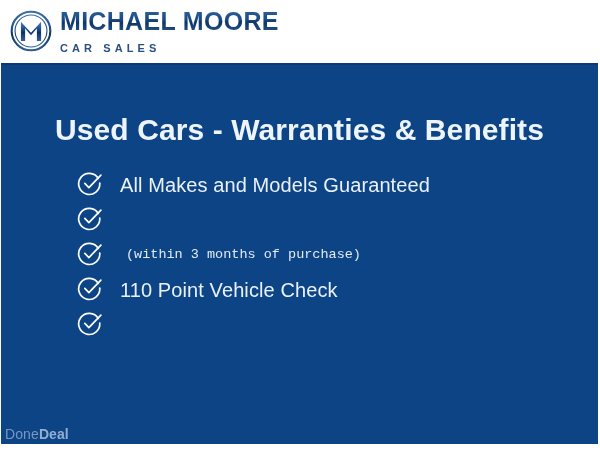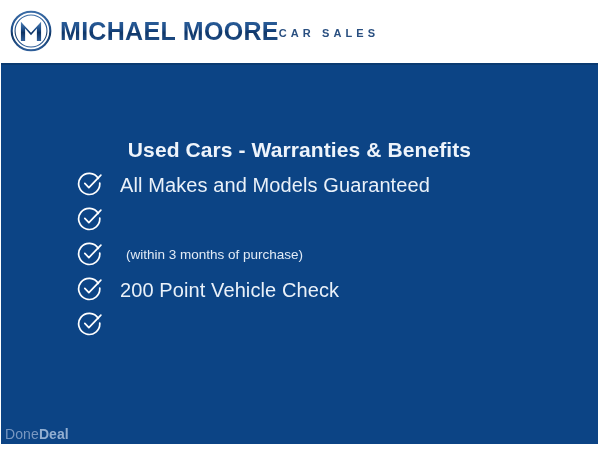--- a/index.html
+++ b/index.html
@@ -38,21 +38,21 @@
 
   .logo-mark {
     width: 42px;
     height: 42px;
     flex: 0 0 42px;
     margin-right: 8px;
   }
 
   .wordmark {
     display: flex;
-    flex-direction: row;
+    flex-direction: column;
     justify-content: center;
     padding-top: 1px;
   }
   .brand-main {
     font-family: "Liberation Sans", sans-serif;
     font-weight: bold;
     font-size: 25px;
     line-height: 25px;
     letter-spacing: 0.3px;
     color: #123e72;
@@ -87,24 +87,23 @@
 
   .panel-title {
     position: absolute;
     left: 0;
     top: 52px;
     width: 100%;
     text-align: center;
     color: #eef4fb;
     font-family: "Liberation Sans", sans-serif;
     font-weight: bold;
-    font-size: 21px;
+    font-size: 30px;
     letter-spacing: 0.1px;
     line-height: 26px;
-    margin-top: 20px;
   }
 
   .list {
     position: absolute;
     left: 76px;
     top: 96px;
     width: 500px;
   }
 
   .list-item {
@@ -124,21 +123,21 @@
   .item-label {
     color: #eaf1f9;
     font-family: "Liberation Sans", sans-serif;
     font-size: 20px;
     line-height: 22px;
     letter-spacing: 0.1px;
     white-space: nowrap;
   }
   .item-note {
     color: #e2ebf6;
-    font-family: Liberation Sans, sans-serif;
+    font-family: Liberation Mono, monospace;
     font-size: 13.5px;
     line-height: 22px;
     letter-spacing: 0px;
     white-space: nowrap;
     margin-left: 6px;
   }
 
   
   .watermark {
     position: absolute;
@@ -216,21 +215,21 @@
           <path d="M9.6 16.4 L14.6 21.6 L29.4 6.4" fill="none" stroke="#ffffff" stroke-width="2.1" stroke-linecap="round" stroke-linejoin="round"></path>
         </svg>
         <span class="item-note">(within 3 months of purchase)</span>
       </div>
 
       <div class="list-item">
         <svg class="check-icon" viewBox="0 0 32 32">
           <path d="M26.2 10.4 A13 13 0 1 0 28 16" fill="none" stroke="#ffffff" stroke-width="2.1" stroke-linecap="round"></path>
           <path d="M9.6 16.4 L14.6 21.6 L29.4 6.4" fill="none" stroke="#ffffff" stroke-width="2.1" stroke-linecap="round" stroke-linejoin="round"></path>
         </svg>
-        <span class="item-label">200 Point Vehicle Check</span>
+        <span class="item-label">110 Point Vehicle Check</span>
         <span class="item-note"></span>
       </div>
 
 
       <div class="list-item">
         <svg class="check-icon" viewBox="0 0 32 32">
           <path d="M26.2 10.4 A13 13 0 1 0 28 16" fill="none" stroke="#ffffff" stroke-width="2.1" stroke-linecap="round"></path>
           <path d="M9.6 16.4 L14.6 21.6 L29.4 6.4" fill="none" stroke="#ffffff" stroke-width="2.1" stroke-linecap="round" stroke-linejoin="round"></path>
         </svg>
         <span class="item-note"></span>

